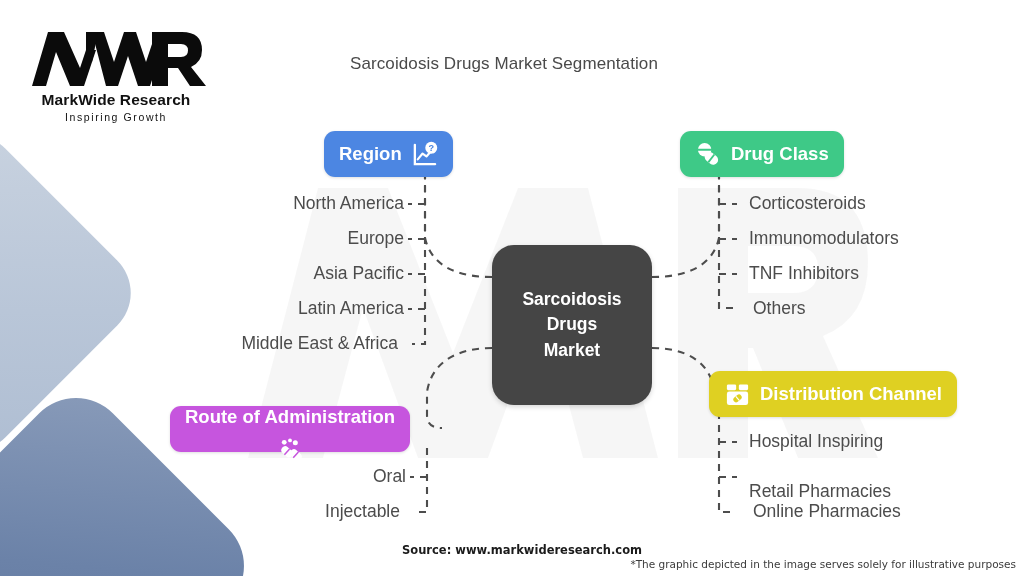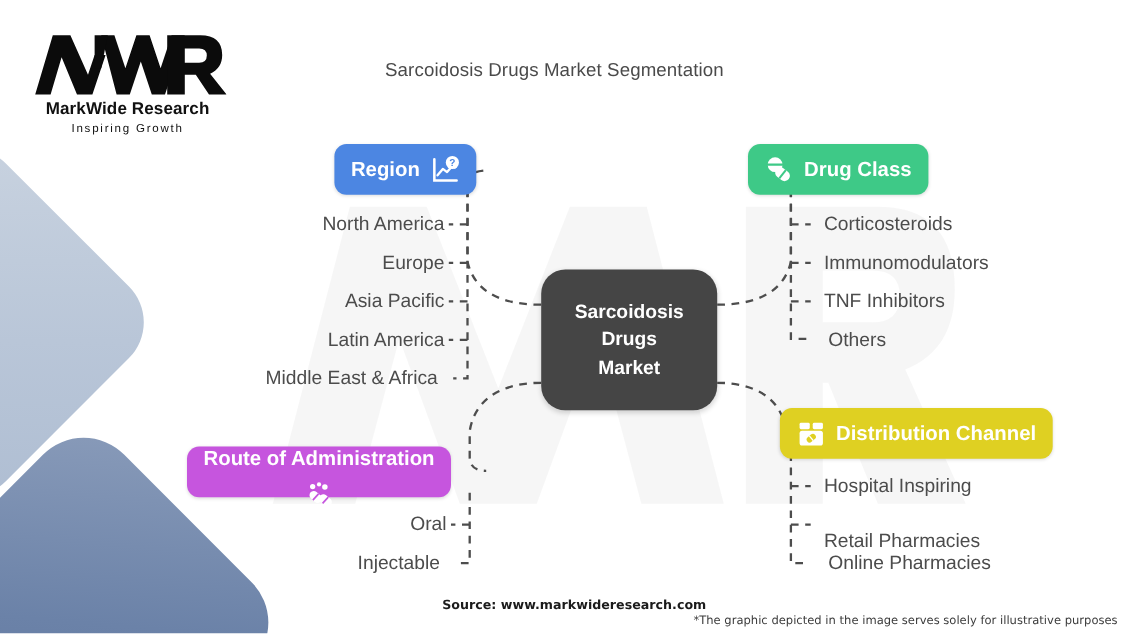--- a/index.html
+++ b/index.html
@@ -55,21 +55,21 @@
 
   
   .pill {
     position:absolute; display:flex; align-items:center; gap:9px;
     border-radius:11px; padding:0 15px; height:46px;
     color:#ffffff; font-size:18.5px; font-weight:bold;
     box-shadow:0 1px 3px rgba(0,0,0,.13);
     white-space:nowrap;
   }
   .pill .ico { display:flex; align-items:center; justify-content:center; width:27px; height:27px; flex:0 0 auto; }
-  #pill-region { left:304px; top:131px; background:#4c86e2;text-align:right; }
+  #pill-region { left:324px; top:131px; background:#4c86e2;text-align:right; }
   #pill-drug   { left:680px; top:131px; background:#3ec987; }
   #pill-dist   { left:709px; top:371px; background:#dfd022; }
   #pill-route  { left:170px; top:406px; background:#c655de;flex-direction:column; }
 
   
   .item {
     position:absolute; font-size:17.5px; color:#4c4c4c; white-space:nowrap;
     line-height:1;
   }
   .item.r { text-align:right; transform:translate(-100%,-50%); }
@@ -140,21 +140,21 @@
     <line x1="719" y1="274" x2="737" y2="274"></line>
 
     <path d="M719,412 L719,512 L733,512"></path>
     <line x1="719" y1="442" x2="737" y2="442"></line>
     <line x1="719" y1="477" x2="737" y2="477"></line>
 
     <path d="M427,448 L427,512 L414,512"></path>
     <line x1="427" y1="477" x2="410" y2="477"></line>
   </svg>
 
-  <div style="position:absolute;left:492px;top:245px;width:160px;height:128px;background:#454545;border-radius:22px;
+  <div style="position:absolute;left:492px;top:245px;width:160px;height:160px;background:#454545;border-radius:22px;
               display:flex;align-items:center;justify-content:center;flex-direction:column;
               color:#fff;font-size:17.5px;font-weight:bold;line-height:1.45;text-align:center;
               box-shadow:0 2px 5px rgba(0,0,0,.16);">
     <span>Sarcoidosis</span>
     <span>Drugs</span>
     <span>Market</span>
   </div>
 
   <div class="pill" id="pill-region">
     <span>Region</span>

